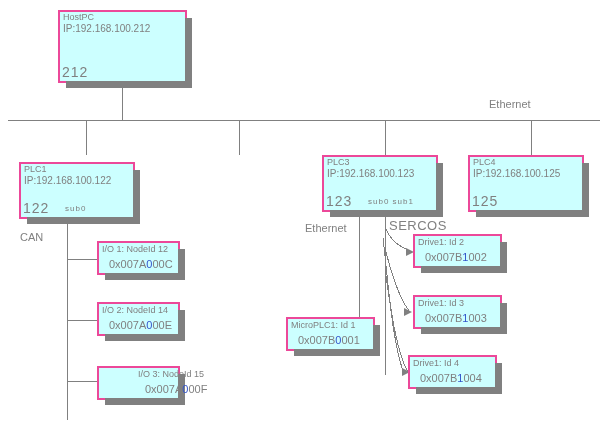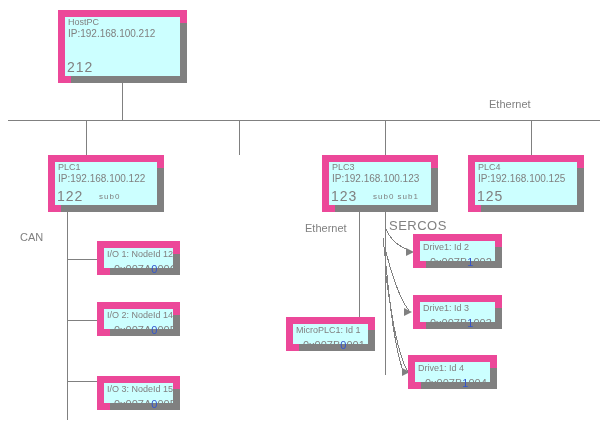--- a/index.html
+++ b/index.html
@@ -22,21 +22,21 @@
     top: 0;
     width: 608px;
     height: 424px;
     pointer-events: none;
   }
   
   .node {
     position: absolute;
     box-sizing: border-box;
     background: #ccffff;
-    border: 7px solid #ec4899;
+    border: 2px solid #ec4899;
     color: #808080;
   }
   .node .shadow {
     position: absolute;
     background: #808080;
   }
   .node .shadow.right {
     right: -7px;
     top: 6px;
     bottom: -7px;
@@ -168,21 +168,21 @@
   <div class="node" style="left:58px; top:10px; width:129px; height:73px;">
     <div class="shadow right"></div>
     <div class="shadow bottom"></div>
     <div class="inner">
       <div class="ttl">HostPC</div>
       <div class="ip">IP:192.168.100.212</div>
       <div class="num">212</div>
     </div>
   </div>
 
-  <div class="node" style="left:19px; top:155px; width:116px; height:57px;margin-left:29px;">
+  <div class="node" style="left:19px; top:162px; width:116px; height:57px;">
     <div class="shadow right"></div>
     <div class="shadow bottom"></div>
     <div class="inner">
       <div class="ttl">PLC1</div>
       <div class="ip">IP:192.168.100.122</div>
       <div class="num">122</div>
       <div class="subs">sub0</div>
     </div>
   </div>
 
@@ -220,21 +220,21 @@
 
   <div class="node leaf" style="left:97px; top:302px; width:83px; height:34px;">
     <div class="shadow right"></div>
     <div class="shadow bottom"></div>
     <div class="inner">
       <div class="ttl">I/O 2: NodeId 14</div>
       <div class="addr"><span>0x007A</span><span class="hl">0</span><span>00E</span></div>
     </div>
   </div>
 
-  <div class="node leaf" style="left:97px; top:376px; width:83px; height:34px;">
+  <div class="node leaf" style="left:97px; top:366px; width:83px; height:34px;padding-left:36px;">
     <div class="shadow right"></div>
     <div class="shadow bottom"></div>
     <div class="inner">
       <div class="ttl">I/O 3: NodeId 15</div>
       <div class="addr"><span>0x007A</span><span class="hl">0</span><span>00F</span></div>
     </div>
   </div>
 
   <div class="node leaf" style="left:286px; top:317px; width:89px; height:34px;">
     <div class="shadow right"></div>

